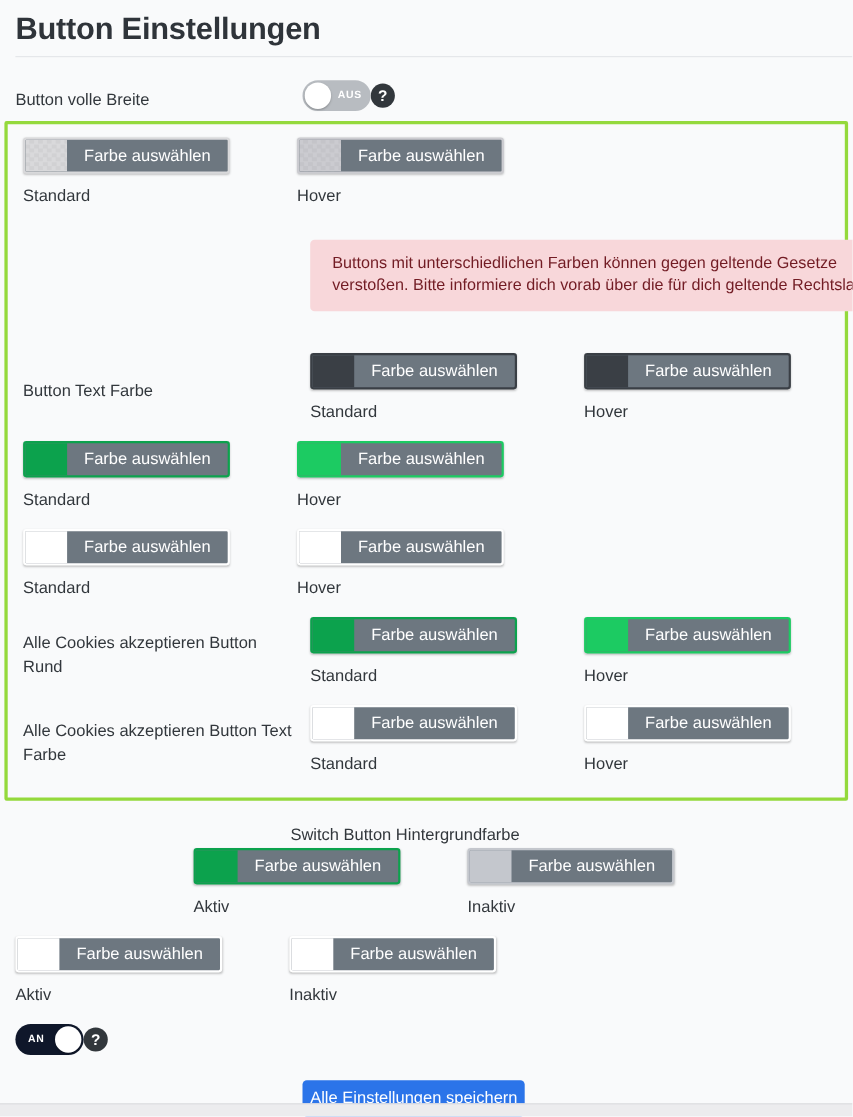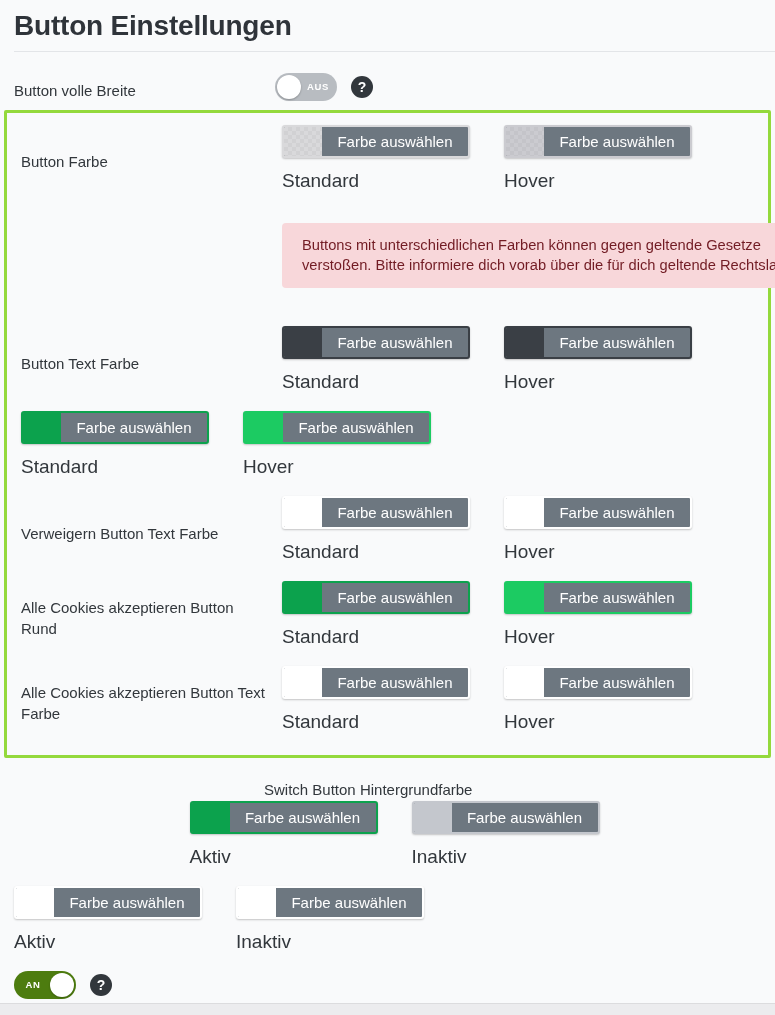--- a/index.html
+++ b/index.html
@@ -23,24 +23,24 @@
     margin: 9px 0 0 14px;
   }
   
   .row { display: flex; align-items: center; padding-left: 14px; }
   .row-label {
     width: 261px; flex: none;
     font-size: 15px; line-height: 1.45;
     padding-top: 8px; padding-right: 14px;
     color: #32373c;
   }
-  .row-content { display: flex; gap: 34px; }
+  .row-content { display: flex; gap: 61px; }
   
   .toggle-row { margin-top: 20px; }
-  .toggle-wrap { display: flex; align-items: center; gap: 14px; padding-top: 0px; }
+  .toggle-wrap { display: flex; align-items: center; padding-top: 0px; }
   .toggle {
     width: 62px; height: 28px; border-radius: 14px;
     display: flex; align-items: center;
     border: none; padding: 0 2px; cursor: pointer;
     position: relative;
   }
   .toggle .knob {
     width: 24px; height: 24px; border-radius: 50%;
     background: #fff; flex: none;
     box-shadow: 0 1px 2px rgba(0,0,0,0.25);
@@ -79,21 +79,21 @@
   .swatch { width: 38px; flex: none; border-radius: 1px 0 0 1px; }
   .swatch.checker {
     background-image: repeating-conic-gradient(rgba(0,0,0,0.035) 0 25%, transparent 0 50%);
     background-size: 8px 8px;
   }
   .picker-label {
     flex: 1; display: flex; align-items: center; justify-content: center;
     color: #fff; font-size: 15px;
     font-family: "Liberation Sans", sans-serif;
   }
-  .picker-caption { font-size: 19px; margin-top: 12px; color: #32373c; }
+  .picker-caption { font-size: 15px; margin-top: 12px; color: #32373c; }
   
   .warning {
     margin: 31px 8px 38px 268px;
     width: 564px;
     border-radius: 4px;
     padding: 12px 20px;
     font-size: 14.7px; line-height: 1.4;
   }
   
   .save-btn {
@@ -128,21 +128,20 @@
       <span class="toggle-text">AUS</span>
     </button>
     <button class="help" style="background-color: rgb(50, 55, 60);">?</button>
   </div>
 </div>
 
 
 <div class="greenbox" style="border-color: rgb(148, 217, 60);">
 
   <div class="row picker-row">
-    <div class="row-label">Button Farbe</div>
     <div class="row-content">
       <div class="picker-group">
         <button class="picker" style="border-color: rgb(217, 217, 219);">
           <span class="swatch checker" style="background-color: rgb(217, 217, 219);"></span>
           <span class="picker-label">Farbe auswählen</span>
         </button>
         <div class="picker-caption">Standard</div>
       </div>
       <div class="picker-group">
         <button class="picker" style="border-color: rgb(203, 203, 208);">
@@ -189,21 +188,20 @@
         <button class="picker" style="border-color: rgb(28, 203, 98);">
           <span class="swatch" style="background-color: rgb(28, 203, 98);"></span>
           <span class="picker-label">Farbe auswählen</span>
         </button>
         <div class="picker-caption">Hover</div>
       </div>
     </div>
   </div>
 
   <div class="row picker-row">
-    <div class="row-label">Verweigern Button Text Farbe</div>
     <div class="row-content">
       <div class="picker-group">
         <button class="picker" style="border-color: rgb(255, 255, 255);">
           <span class="swatch" style="background-color: rgb(255, 255, 255);"></span>
           <span class="picker-label">Farbe auswählen</span>
         </button>
         <div class="picker-caption">Standard</div>
       </div>
       <div class="picker-group">
         <button class="picker" style="border-color: rgb(255, 255, 255);">
@@ -294,21 +292,21 @@
         <span class="picker-label">Farbe auswählen</span>
       </button>
       <div class="picker-caption">Inaktiv</div>
     </div>
   </div>
 </div>
 
 
 <div class="row">
   <div class="toggle-wrap">
-    <button class="toggle" style="background-color: #4d7c0f;">
+    <button class="toggle" style="background-color: #0f172a;">
       <span class="toggle-text">AN</span>
       <span class="knob"></span>
     </button>
     <button class="help" style="background-color: rgb(50, 55, 60);">?</button>
   </div>
 </div>
 
 
 <button class="save-btn" style="background-color: rgb(43, 116, 233);">Alle Einstellungen speichern</button>
 

